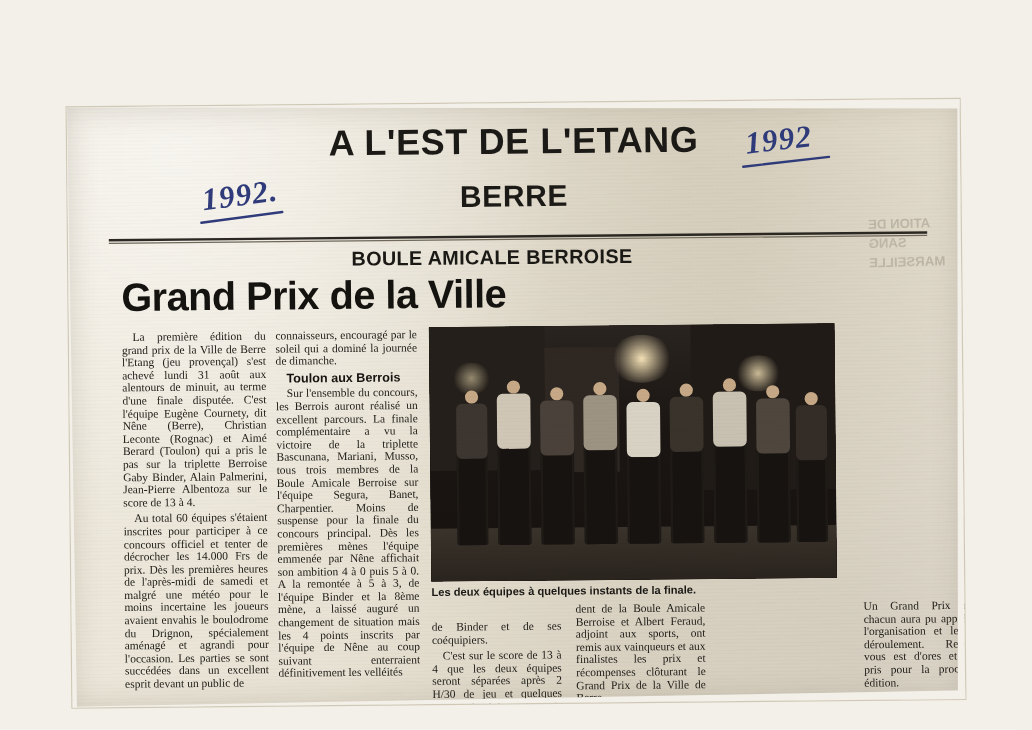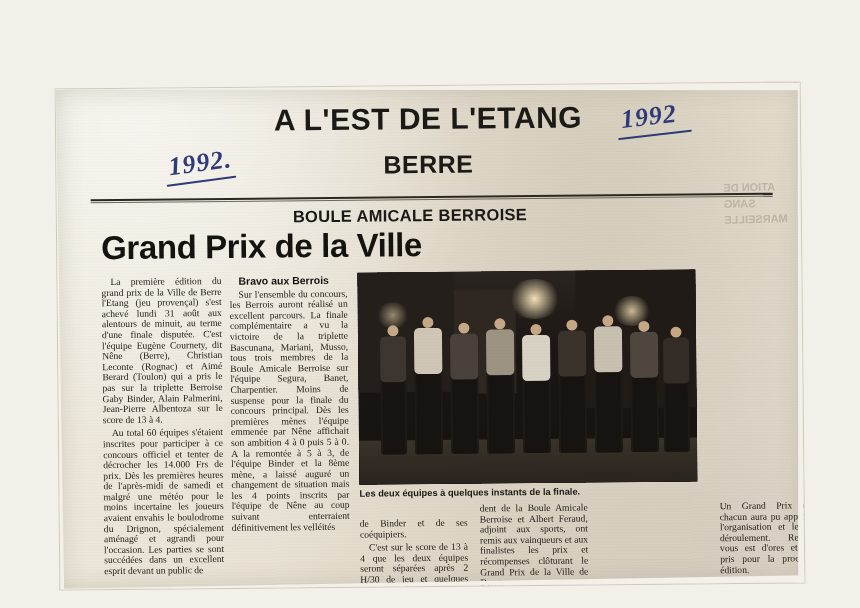--- a/index.html
+++ b/index.html
@@ -197,21 +197,22 @@
 
     <div class="kicker">BOULE AMICALE BERROISE</div>
     <div class="headline">Grand Prix de la Ville</div>
 
     <div class="col colA">
       <p>La première édition du grand prix de la Ville de Berre l'Etang (jeu provençal) s'est achevé lundi 31 août aux alentours de minuit, au terme d'une finale disputée. C'est l'équipe Eugène Cournety, dit Nêne (Berre), Christian Leconte (Rognac) et Aimé Berard (Toulon) qui a pris le pas sur la triplette Berroise Gaby Binder, Alain Palmerini, Jean-Pierre Albentoza sur le score de 13 à 4.</p>
       <p>Au total 60 équipes s'étaient inscrites pour participer à ce concours officiel et tenter de décrocher les 14.000 Frs de prix. Dès les premières heures de l'après-midi de samedi et malgré une météo pour le moins incertaine les joueurs avaient envahis le boulodrome du Drignon, spécialement aménagé et agrandi pour l'occasion. Les parties se sont succédées dans un excellent esprit devant un public de</p>
     </div>
 
     <div class="col colB">
-      <p class="subhead">Bravo aux Berrois</p>
+      <p class="noind">connaisseurs, encouragé par le soleil qui a dominé la journée de dimanche.</p>
+      <p class="subhead">Toulon aux Berrois</p>
       <p>Sur l'ensemble du concours, les Berrois auront réalisé un excellent parcours. La finale complémentaire a vu la victoire de la triplette Bascunana, Mariani, Musso, tous trois membres de la Boule Amicale Berroise sur l'équipe Segura, Banet, Charpentier. Moins de suspense pour la finale du concours principal. Dès les premières mènes l'équipe emmenée par Nêne affichait son ambition 4 à 0 puis 5 à 0. A la remontée à 5 à 3, de l'équipe Binder et la 8ème mène, a laissé auguré un changement de situation mais les 4 points inscrits par l'équipe de Nêne au coup suivant enterraient définitivement les velléités</p>
     </div>
 
     <div class="photo">
       <div class="sky"></div>
       <div class="bld" style="left:0;top:0;width:96px;height:120px;background:#241f1a;"></div>
       <div class="bld" style="left:96px;top:18px;width:62px;height:104px;background:#2e2722;"></div>
       <div class="bld" style="right:0;top:0;width:120px;height:138px;background:#201b17;"></div>
       <div class="glow" style="left:150px;top:8px;width:54px;height:40px;"></div>
       <div class="glow" style="left:254px;top:26px;width:40px;height:30px;opacity:.8;"></div>

